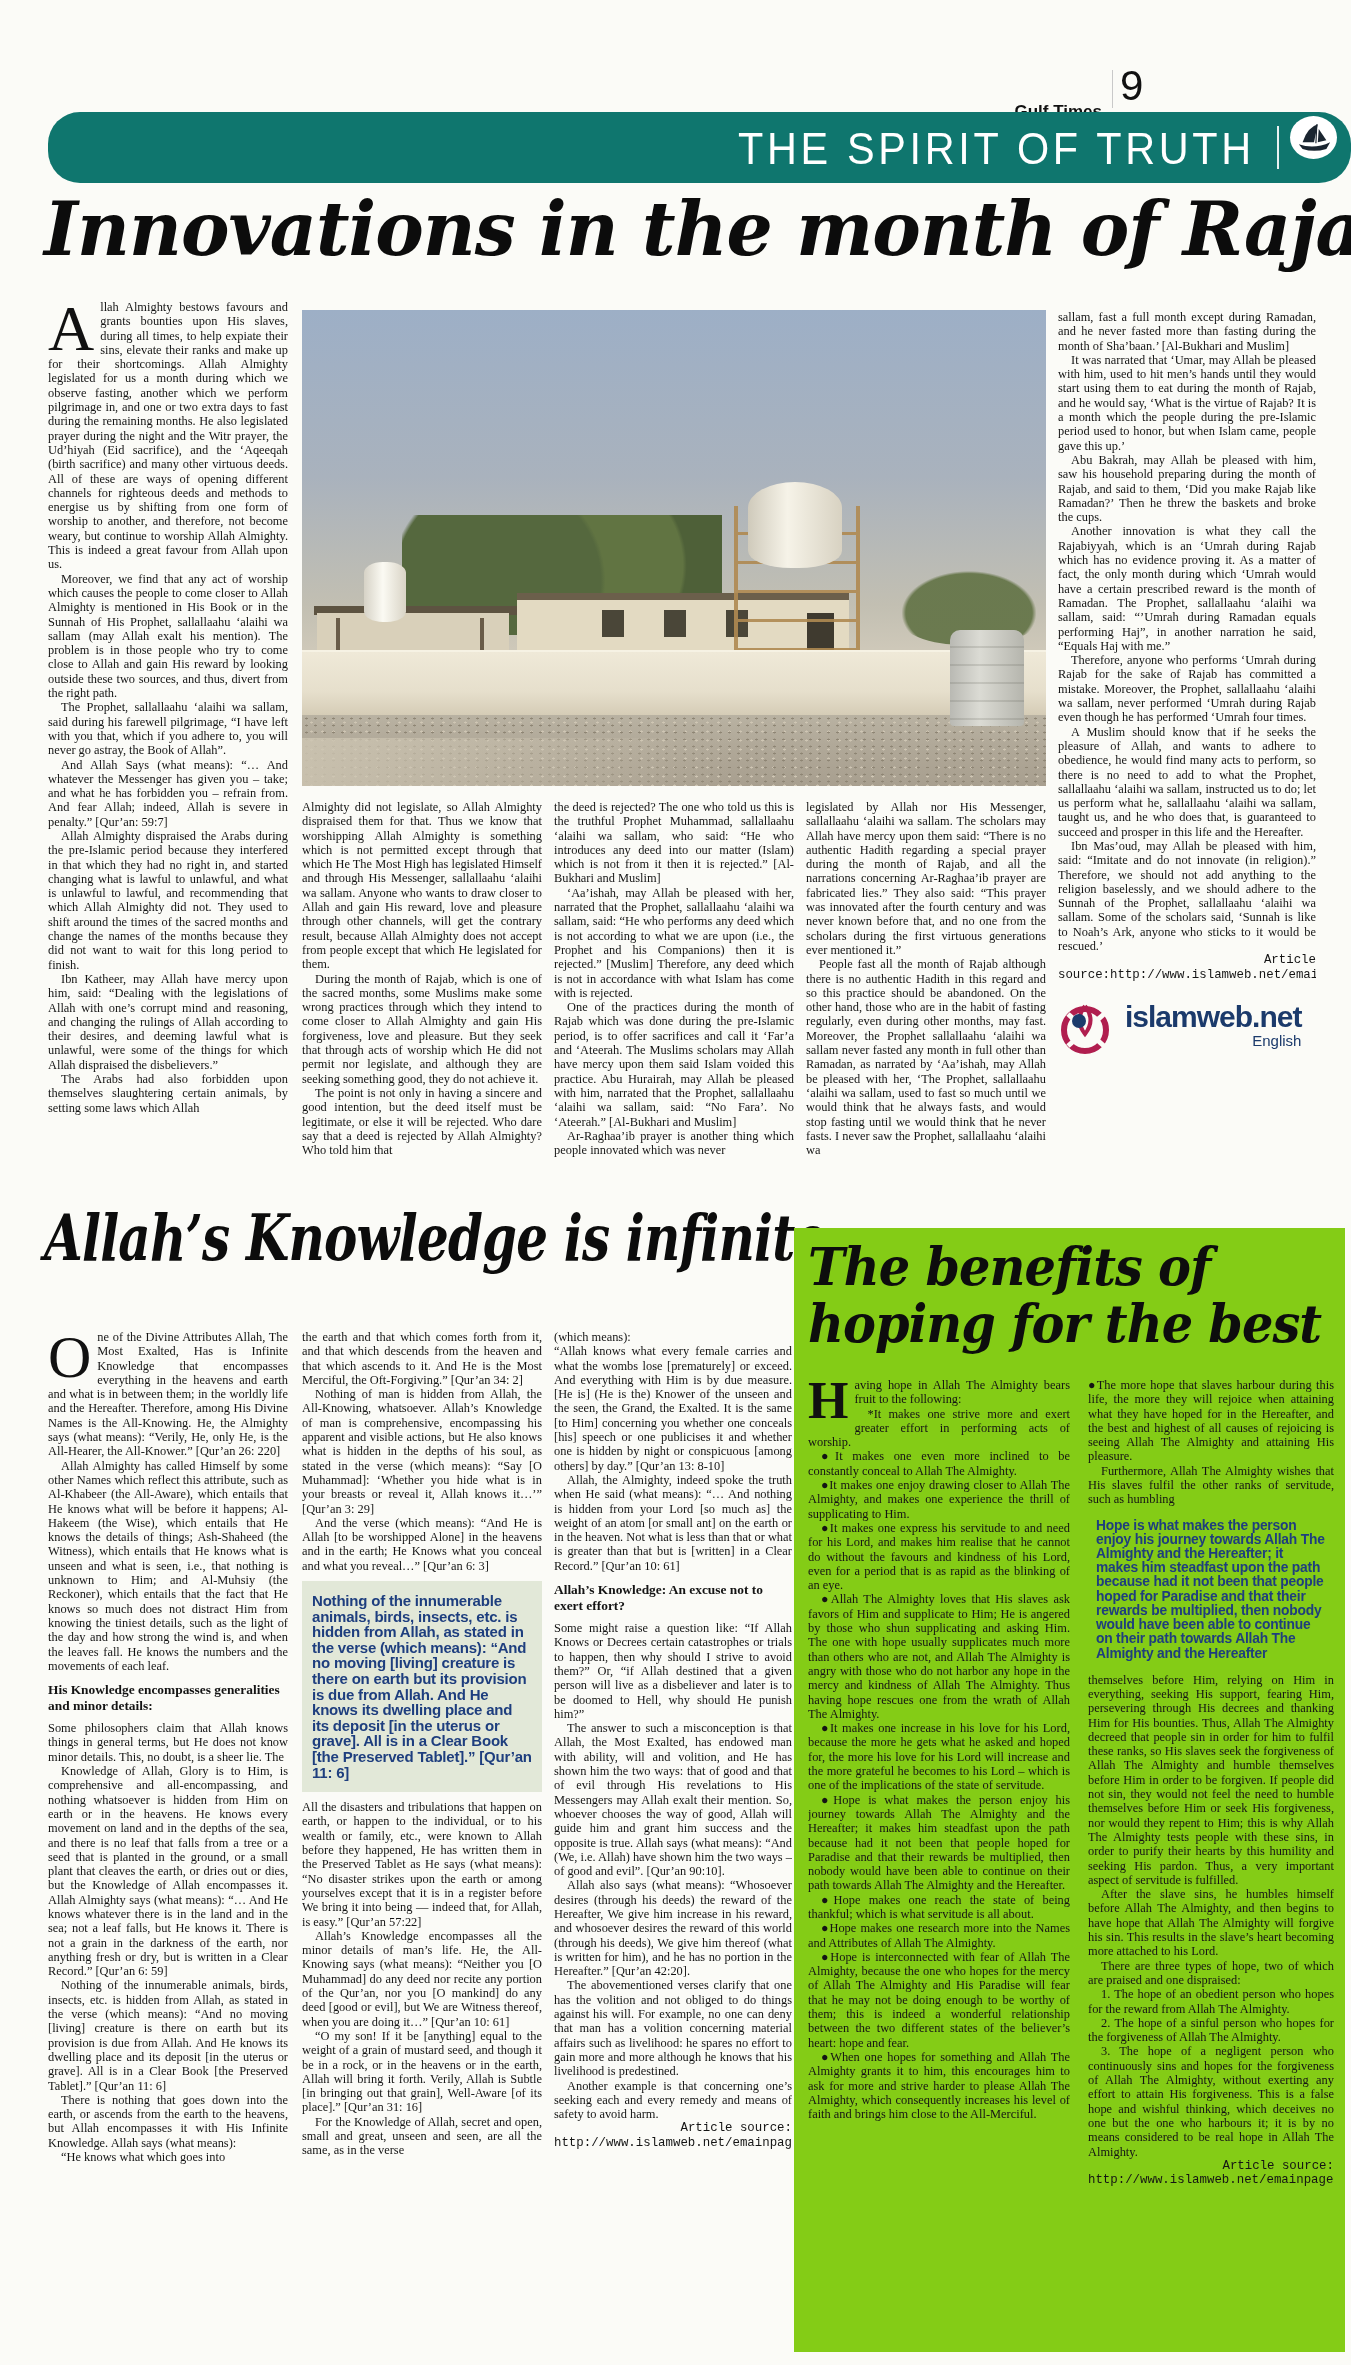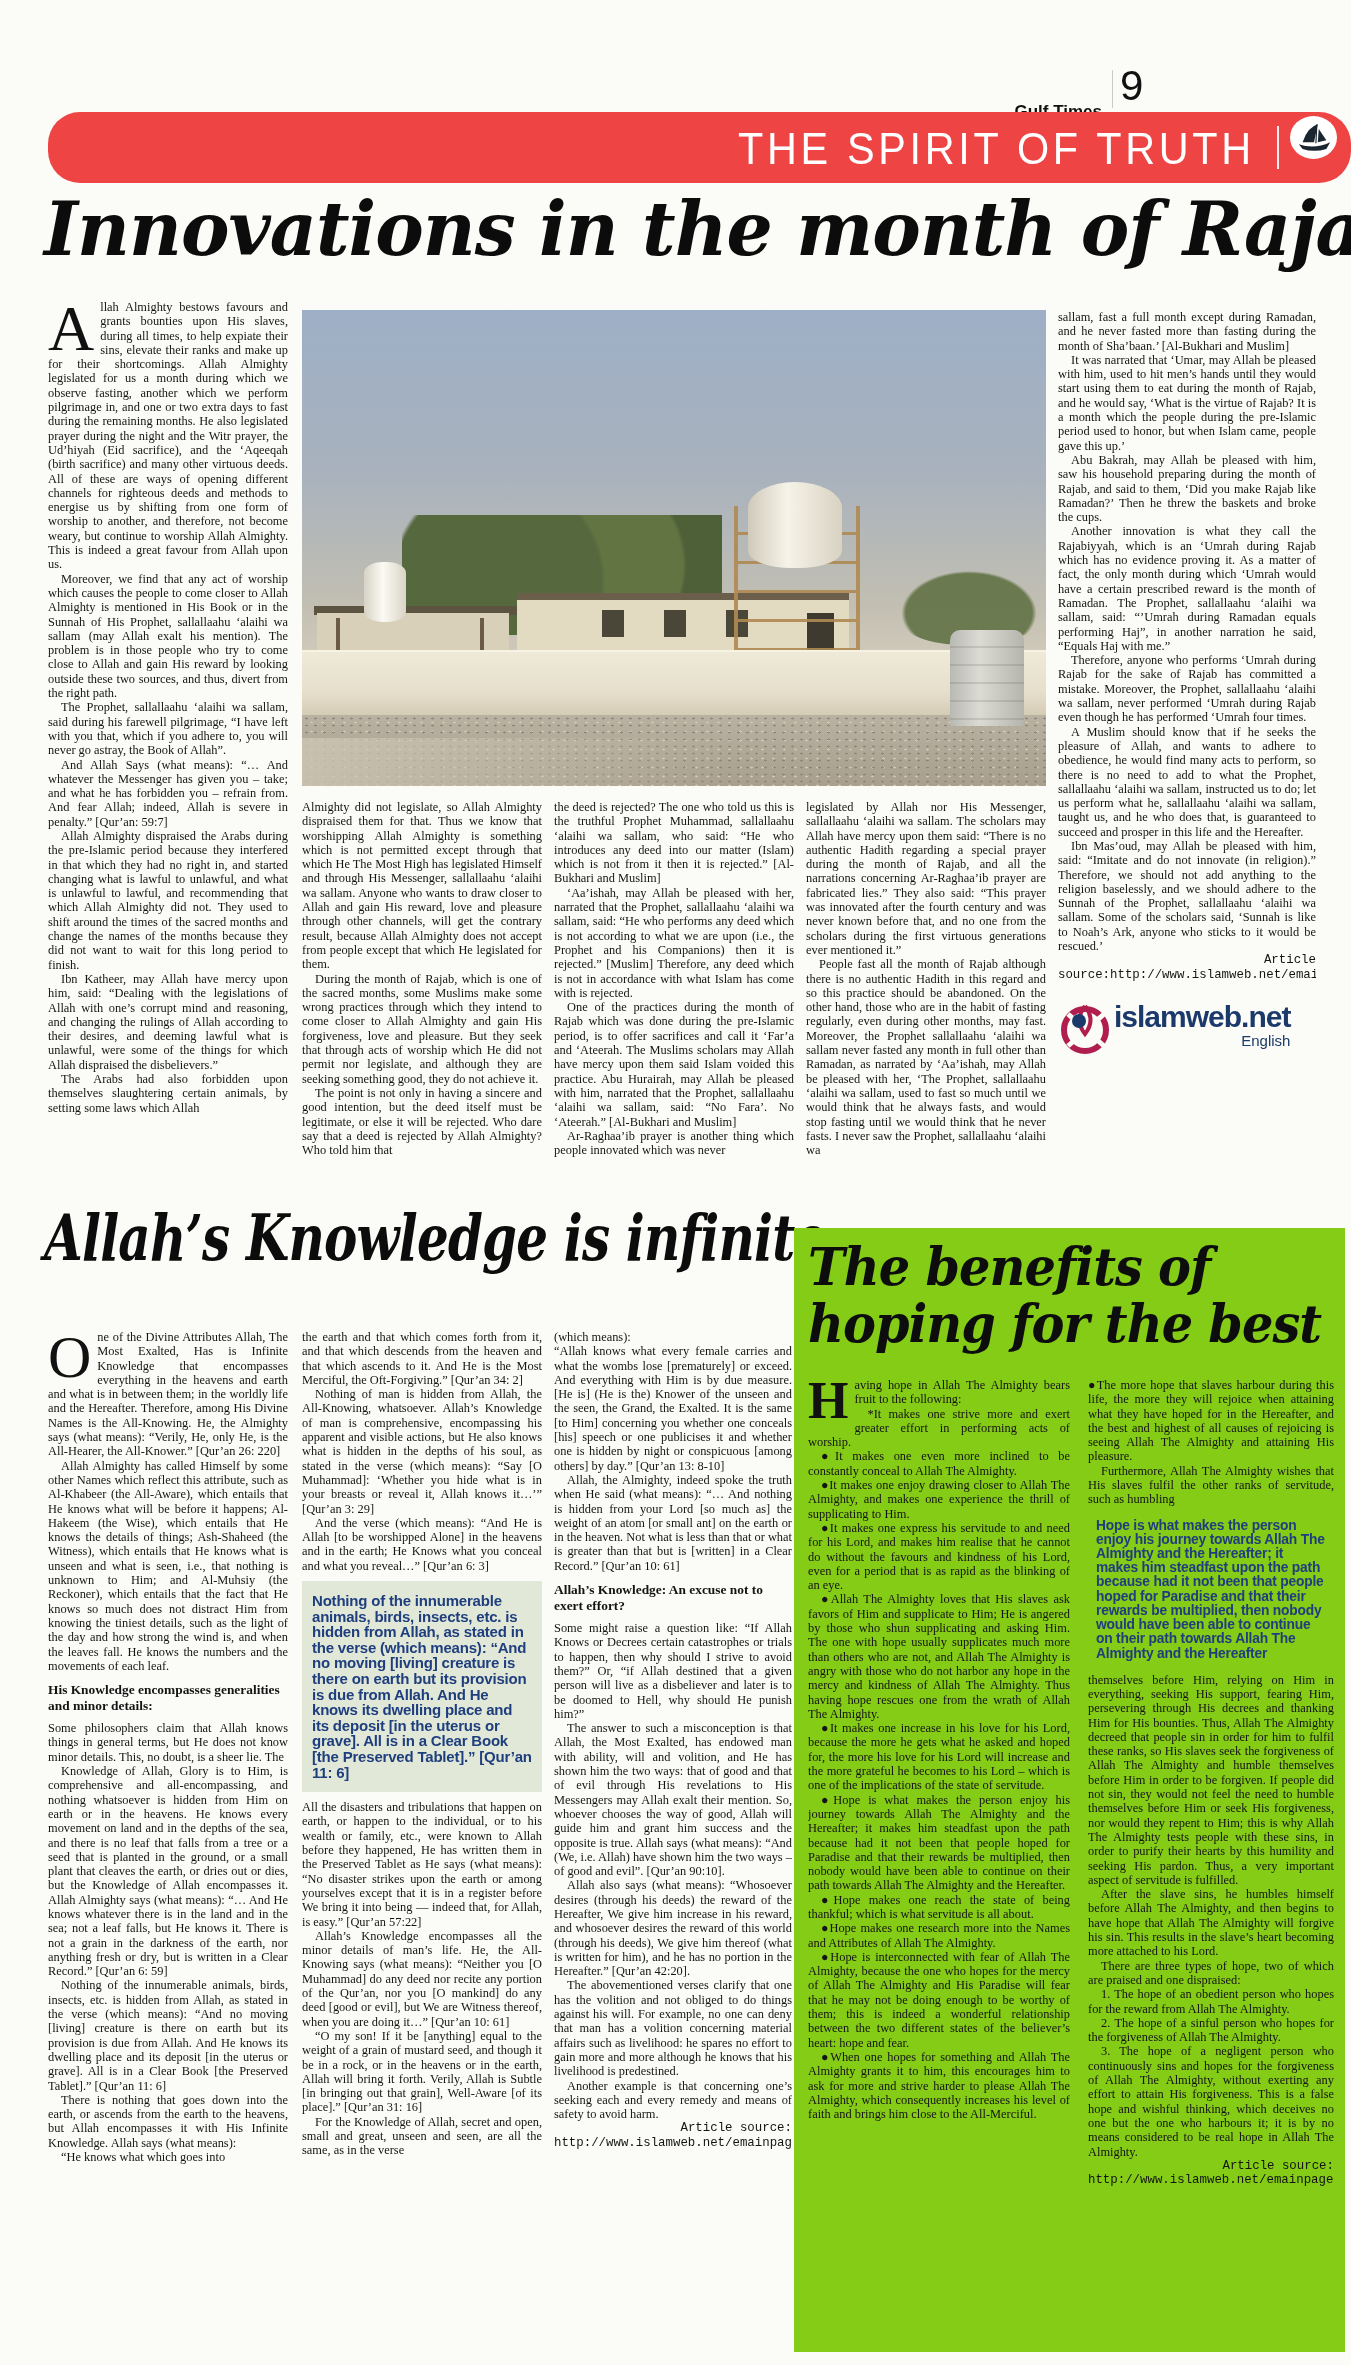--- a/index.html
+++ b/index.html
@@ -7,21 +7,21 @@
     width:1351px;height:2365px;position:relative;background:#fbfbf7;
     font-family:"Liberation Serif",serif;color:#141414;overflow:hidden;
   }
   
   .masthead{position:absolute;top:72px;left:700px;width:402px;text-align:right;line-height:1.05;}
   .mh-paper{font-family:"Liberation Sans",sans-serif;font-weight:700;font-size:17px;color:#111;margin-top:31px;}
   .mh-date{font-family:"Liberation Sans",sans-serif;font-size:18px;color:#222;}
   .mh-rule{position:absolute;top:70px;left:1112px;width:1px;height:38px;background:#c9c9c9;}
   .mh-page{position:absolute;top:62px;left:1120px;width:60px;font-family:"Liberation Sans",sans-serif;font-size:42px;font-weight:400;color:#111;}
   
-  .banner{position:absolute;left:48px;right:0;top:112px;height:71px;background:#ef4444;border-radius:32px;}
+  .banner{position:absolute;left:48px;right:0;top:112px;height:71px;background:#0f766e;border-radius:32px;}
   .banner-title{
     position:absolute;right:96px;top:0;height:71px;line-height:73px;color:#fff;
     font-family:"Liberation Sans",sans-serif;font-weight:400;font-size:45px;letter-spacing:4px;
     transform:scaleX(.92);transform-origin:100% 50%;white-space:nowrap;
   }
   .banner-bar{position:absolute;right:72px;top:14px;width:2px;height:43px;background:rgba(255,255,255,.9);}
   .banner-oval{position:absolute;right:14px;top:4px;width:47px;height:43px;background:#fff;border-radius:50%;display:flex;align-items:center;justify-content:center;}
   
   .headline1{
     position:absolute;left:44px;top:192px;font-family:"DejaVu Serif",serif;font-style:italic;font-weight:700;
@@ -87,21 +87,21 @@
   .ph-ground{left:0;top:405px;width:744px;height:71px;
     background-image:radial-gradient(#8e8574 1px,transparent 1.5px),radial-gradient(#cfc6b4 1px,transparent 1.5px),
       linear-gradient(180deg,#b9b2a2,#b1a999 40%,#a89f8f);
     background-size:9px 7px,11px 9px,100% 100%;background-position:0 0,4px 3px,0 0;}
   .ph-road{left:0;top:428px;width:430px;height:48px;background:linear-gradient(90deg,#cdc5b2,rgba(205,197,178,0));opacity:.85;}
   .ph-tank-right{left:648px;top:320px;width:74px;height:96px;border-radius:10px 10px 4px 4px;
     background:repeating-linear-gradient(180deg,rgba(0,0,0,0) 0 16px,rgba(90,90,80,.18) 16px 18px),
       linear-gradient(90deg,#b9b9b3,#dbdbd4 40%,#b5b5ad);}
   
   .iw{display:flex;align-items:flex-start;margin-top:20px;}
-  .iw-text{margin-left:0;}
+  .iw-text{margin-left:11px;}
   .iw-name{font-family:"Liberation Sans",sans-serif;font-weight:700;font-size:30px;line-height:30px;color:#1b3a6b;letter-spacing:-1px;}
   .iw-sub{font-family:"Liberation Sans",sans-serif;font-size:15px;color:#1b3a6b;text-align:right;margin-top:2px;}
 </style>
 </head>
 <body>
 
 <div class="masthead">
   <div class="mh-paper">Gulf Times</div>
   <div class="mh-date">Friday, January 10, 2025</div>
 </div>

